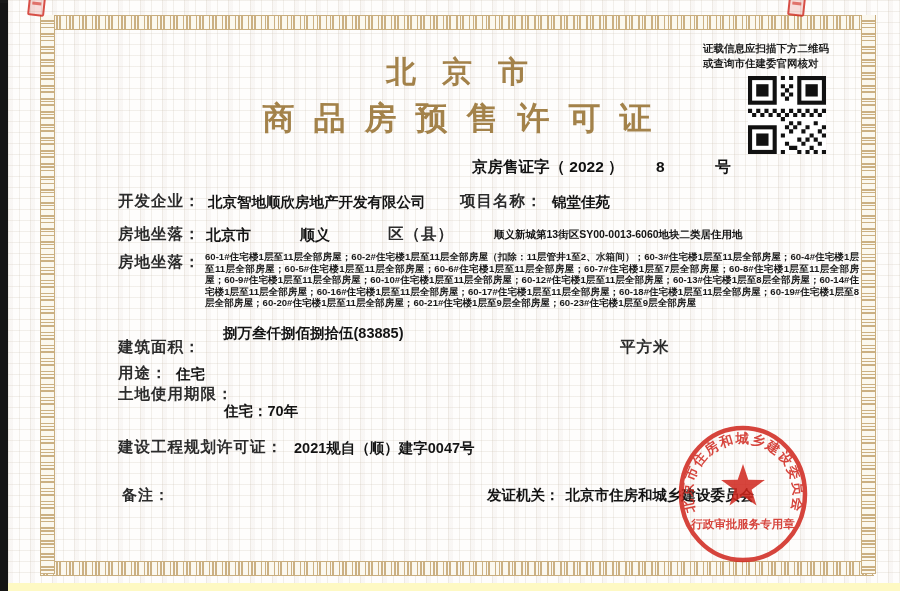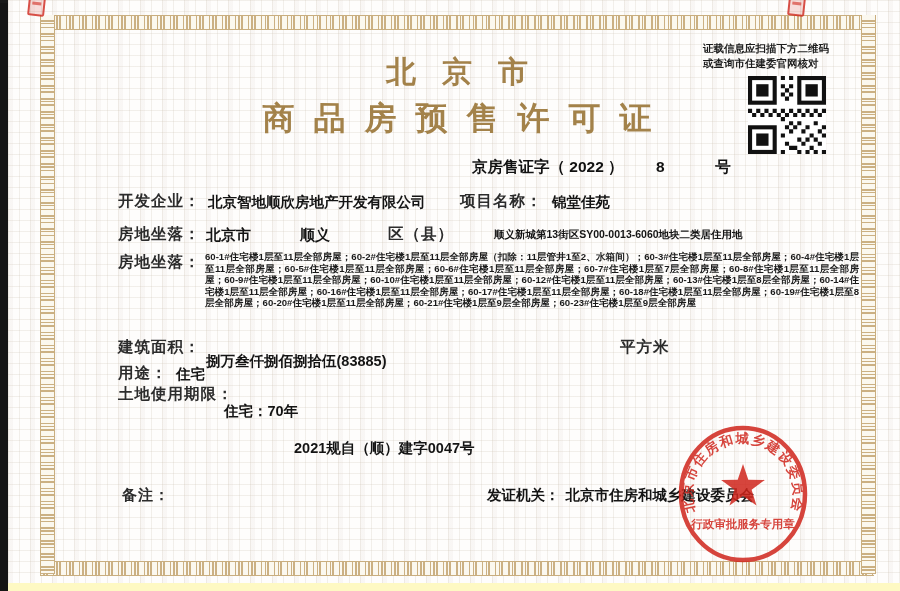--- a/index.html
+++ b/index.html
@@ -104,29 +104,30 @@
   <div class="abs label" style="left:118px;top:224px;">房地坐落：</div>
   <div class="abs value" style="left:206px;top:226px;font-size:15px;">北京市</div>
   <div class="abs value" style="left:300px;top:226px;font-size:15px;">顺义</div>
   <div class="abs label" style="left:388px;top:224px;">区（县）</div>
   <div class="abs small-bold" style="left:454px;top:228px;padding-left:40px;">顺义新城第13街区SY00-0013-6060地块二类居住用地</div>
 
   <div class="abs label" style="left:118px;top:252px;">房地坐落：</div>
   <div id="scope-text">60-1#住宅楼1层至11层全部房屋；60-2#住宅楼1层至11层全部房屋（扣除：11层管井1至2、水箱间）；60-3#住宅楼1层至11层全部房屋；60-4#住宅楼1层至11层全部房屋；60-5#住宅楼1层至11层全部房屋；60-6#住宅楼1层至11层全部房屋；60-7#住宅楼1层至7层全部房屋；60-8#住宅楼1层至11层全部房屋；60-9#住宅楼1层至11层全部房屋；60-10#住宅楼1层至11层全部房屋；60-12#住宅楼1层至11层全部房屋；60-13#住宅楼1层至8层全部房屋；60-14#住宅楼1层至11层全部房屋；60-16#住宅楼1层至11层全部房屋；60-17#住宅楼1层至11层全部房屋；60-18#住宅楼1层至11层全部房屋；60-19#住宅楼1层至8层全部房屋；60-20#住宅楼1层至11层全部房屋；60-21#住宅楼1层至9层全部房屋；60-23#住宅楼1层至9层全部房屋</div>
 
   <div class="abs label" style="left:118px;top:337px;">建筑面积：</div>
-  <div class="abs value" style="left:206px;top:352px;">捌万叁仟捌佰捌拾伍(83885)</div>
+  <div class="abs value" style="left:206px;top:324px;padding-left:17px;">捌万叁仟捌佰捌拾伍(83885)</div>
   <div class="abs label" style="left:620px;top:337px;">平方米</div>
 
   <div class="abs label" style="left:118px;top:363px;">用途：</div>
   <div class="abs value" style="left:176px;top:365px;">住宅</div>
 
   <div class="abs label" style="left:118px;top:384px;">土地使用期限：</div>
   <div class="abs value" style="left:224px;top:402px;">住宅：70年</div>
 
+  <div class="abs label" style="left:118px;top:437px;">建设工程规划许可证：</div>
   <div class="abs value" style="left:294px;top:439px;">2021规自（顺）建字0047号</div>
 
   <div class="abs label" style="left:122px;top:486px;font-size:15px;">备注：</div>
 
   <div class="abs issue-line" style="left:487px;top:486px;">
     <span>发证机关：</span>
     <span style="margin-left:2px;">北京市住房和城乡建设委员会</span>
   </div>
 
 

